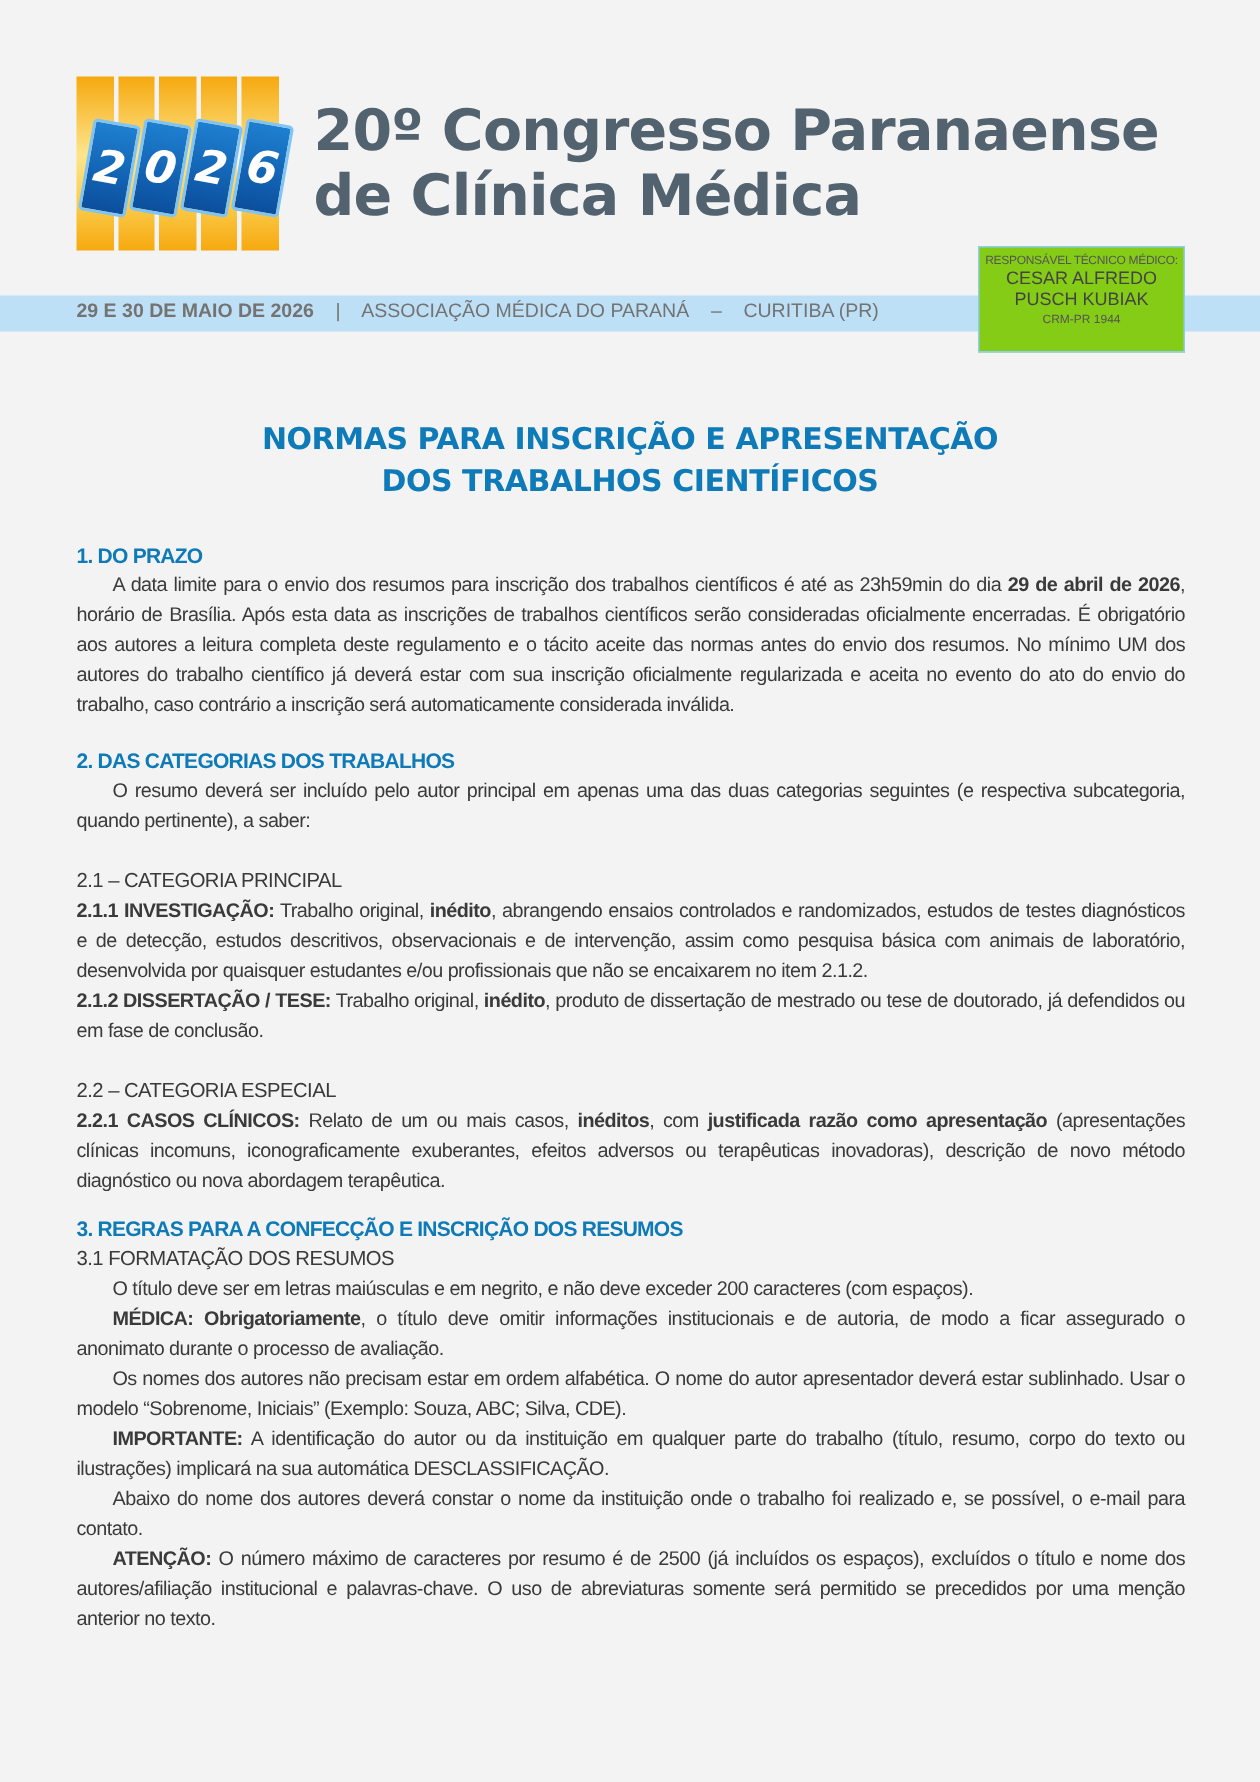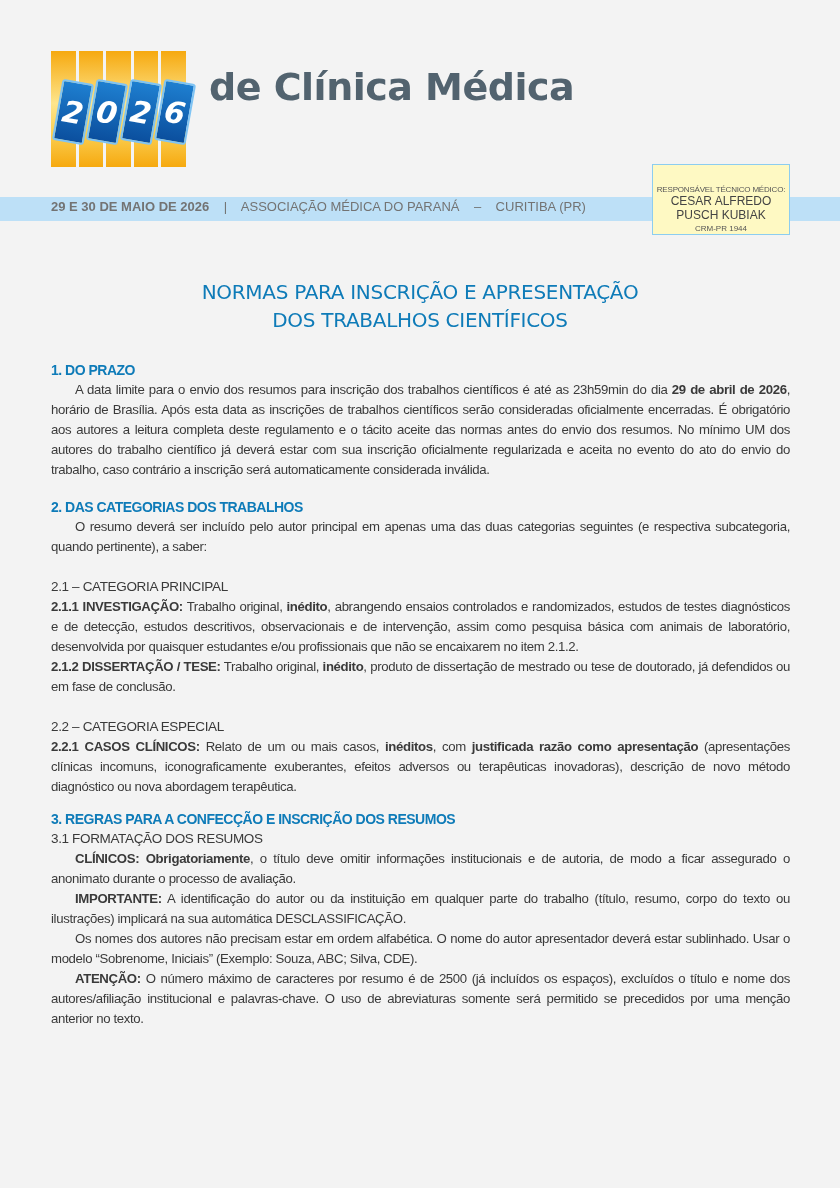--- a/index.html
+++ b/index.html
@@ -10,27 +10,27 @@
   .logo .stripe{flex:1;background:linear-gradient(180deg,#f6a90f 0%,#fde58c 45%,#fbd054 70%,#f6a90f 100%);}
   .logo .tiles{position:absolute;left:6px;top:30px;display:flex;gap:2px;}
   .logo .tile{width:28px;height:58px;background:linear-gradient(180deg,#1e7fd0,#0b4f9e);
        border:2px solid #7fc4f4;transform:rotate(10deg);display:flex;align-items:center;justify-content:center;
        color:#fff;font-weight:bold;font-size:30px;font-family:"DejaVu Sans",sans-serif;font-style:italic;border-radius:3px;}
   .title{position:absolute;left:209px;top:66px;font-family:"DejaVu Sans",sans-serif;font-weight:bold;
        font-size:38px;line-height:43px;color:#52636f;letter-spacing:-0.5px;}
   .band{position:absolute;left:0;top:197px;width:840px;height:24px;background:#bde0f7;}
   .band-text{position:absolute;left:51px;top:199px;font-size:13px;color:#737373;white-space:pre;font-family:Liberation Sans, sans-serif;}
   .band-text b{font-weight:bold;}
-  .resp{position:absolute;left:652px;top:164px;width:138px;height:71px;background:#fef9c3;border:1px solid #8ccdf0;
-       text-align:center;box-sizing:border-box;padding-top:20px;}
+  .resp{position:absolute;left:652px;top:164px;width:138px;height:71px;background:#84cc16;border:1px solid #8ccdf0;
+       text-align:center;box-sizing:border-box;padding-top:4px;}
   .resp .lbl{font-size:8px;color:#555;letter-spacing:-0.2px;}
   .resp .name{font-size:12px;font-weight:normal;color:#444;line-height:14px;}
   .resp .crm{font-size:8px;color:#555;margin-top:2px;}
   .main-title{position:absolute;left:0;top:278px;width:840px;text-align:center;font-family:"DejaVu Sans",sans-serif;
-       font-weight:normal;font-size:20px;line-height:28px;color:#0e7bb8;letter-spacing:-0.3px;}
+       font-weight:bold;font-size:20px;line-height:28px;color:#0e7bb8;letter-spacing:-0.3px;}
   .content{position:absolute;left:51px;top:360px;width:739px;font-size:13.2px;line-height:20px;color:#3a3a3a;
        font-family:"Liberation Sans",sans-serif;letter-spacing:-0.35px;}
   .h1{color:#0e7bb8;font-weight:bold;font-size:14px;margin:0;letter-spacing:-0.5px;}
   .h2{font-weight:normal;color:#3a3a3a;font-size:13.5px;margin:0;}
   p{margin:0;text-align:justify;}
   .ind{text-indent:24px;}
   b{font-weight:bold;}
 </style>
 </head>
 <body>
@@ -45,20 +45,21 @@
   </div>
   <div class="tiles">
     <div class="tile">2</div>
     <div class="tile">0</div>
     <div class="tile">2</div>
     <div class="tile">6</div>
   </div>
 </div>
 
 <div class="title">
+  <div>20º Congresso Paranaense</div>
   <div>de Clínica Médica</div>
 </div>
 
 <div class="band"></div>
 <div class="band-text"><b>29 E 30 DE MAIO DE 2026</b>    <span>|</span>    <span>ASSOCIAÇÃO MÉDICA DO PARANÁ</span>    <span>–</span>    <span>CURITIBA (PR)</span></div>
 
 <div class="resp">
   <div class="lbl">RESPONSÁVEL TÉCNICO MÉDICO:</div>
   <div class="name">CESAR ALFREDO</div>
   <div class="name">PUSCH KUBIAK</div>
@@ -79,17 +80,19 @@
 
   <div class="h2" style="margin-top:20px">2.1 – CATEGORIA PRINCIPAL</div>
   <p><b>2.1.1 INVESTIGAÇÃO:</b><span> Trabalho original, </span><b>inédito</b><span>, abrangendo ensaios controlados e randomizados, estudos de testes diagnósticos e de detecção, estudos descritivos, observacionais e de intervenção, assim como pesquisa básica com animais de laboratório, desenvolvida por quaisquer estudantes e/ou profissionais que não se encaixarem no item 2.1.2.</span></p>
   <p><b>2.1.2 DISSERTAÇÃO / TESE:</b><span> Trabalho original, </span><b>inédito</b><span>, produto de dissertação de mestrado ou tese de doutorado, já defendidos ou em fase de conclusão.</span></p>
 
   <div class="h2" style="margin-top:20px">2.2 – CATEGORIA ESPECIAL</div>
   <p><b>2.2.1 CASOS CLÍNICOS:</b><span> Relato de um ou mais casos, </span><b>inéditos</b><span>, com </span><b>justificada razão como apresentação</b><span> (apresentações clínicas incomuns, iconograficamente exuberantes, efeitos adversos ou terapêuticas inovadoras), descrição de novo método diagnóstico ou nova abordagem terapêutica.</span></p>
 
   <div class="h1" style="margin-top:12px">3. REGRAS PARA A CONFECÇÃO E INSCRIÇÃO DOS RESUMOS</div>
   <div class="h2">3.1 FORMATAÇÃO DOS RESUMOS</div>
-  <p class="ind"><b>CLÍNICOS: Obrigatoriamente</b><span>, o título deve omitir informações institucionais e de autoria, de modo a ficar assegurado o anonimato durante o processo de avaliação.</span></p>
+  <p class="ind">O título deve ser em letras maiúsculas e em negrito, e não deve exceder 200 caracteres (com espaços).</p>
+  <p class="ind"><b>MÉDICA: Obrigatoriamente</b><span>, o título deve omitir informações institucionais e de autoria, de modo a ficar assegurado o anonimato durante o processo de avaliação.</span></p>
+  <p class="ind">Os nomes dos autores não precisam estar em ordem alfabética. O nome do autor apresentador deverá estar sublinhado. Usar o modelo “Sobrenome, Iniciais” (Exemplo: Souza, ABC; Silva, CDE).</p>
   <p class="ind"><b>IMPORTANTE:</b><span> A identificação do autor ou da instituição em qualquer parte do trabalho (título, resumo, corpo do texto ou ilustrações) implicará na sua automática DESCLASSIFICAÇÃO.</span></p>
-  <p class="ind">Os nomes dos autores não precisam estar em ordem alfabética. O nome do autor apresentador deverá estar sublinhado. Usar o modelo “Sobrenome, Iniciais” (Exemplo: Souza, ABC; Silva, CDE).</p>
+  <p class="ind">Abaixo do nome dos autores deverá constar o nome da instituição onde o trabalho foi realizado e, se possível, o e-mail para contato.</p>
   <p class="ind"><b>ATENÇÃO:</b><span> O número máximo de caracteres por resumo é de 2500 (já incluídos os espaços), excluídos o título e nome dos autores/afiliação institucional e palavras-chave. O uso de abreviaturas somente será permitido se precedidos por uma menção anterior no texto.</span></p>
 </div>
 
 </body></html>

